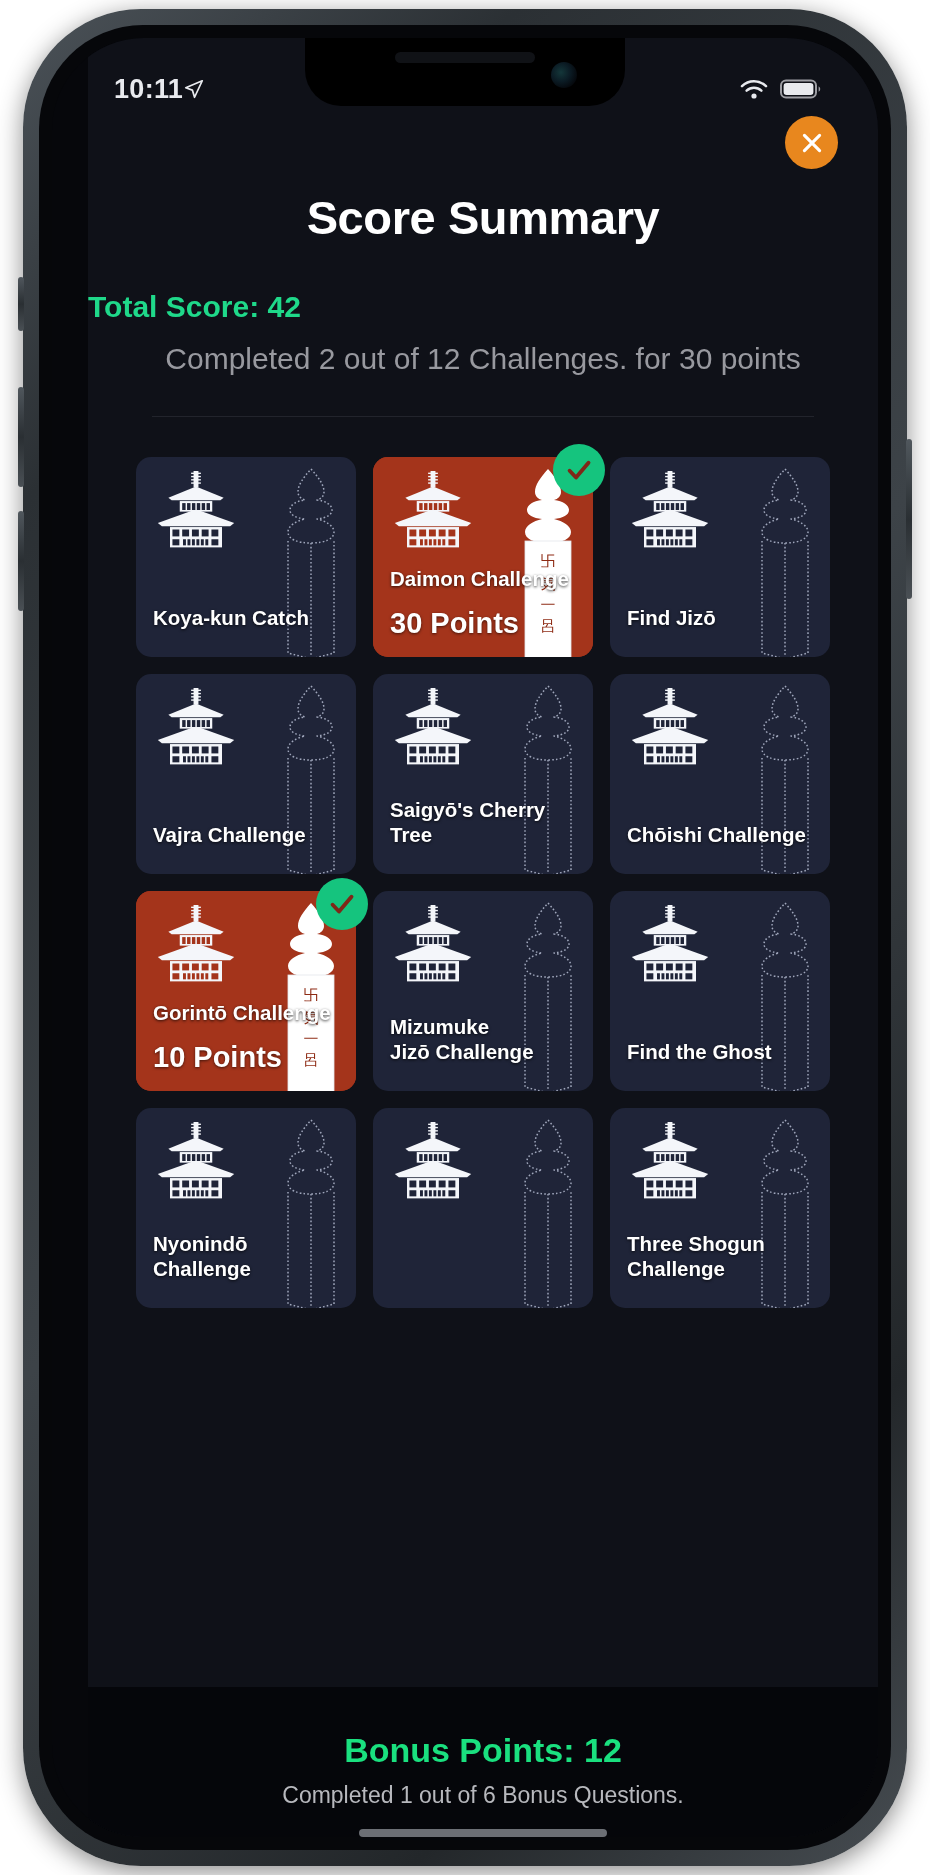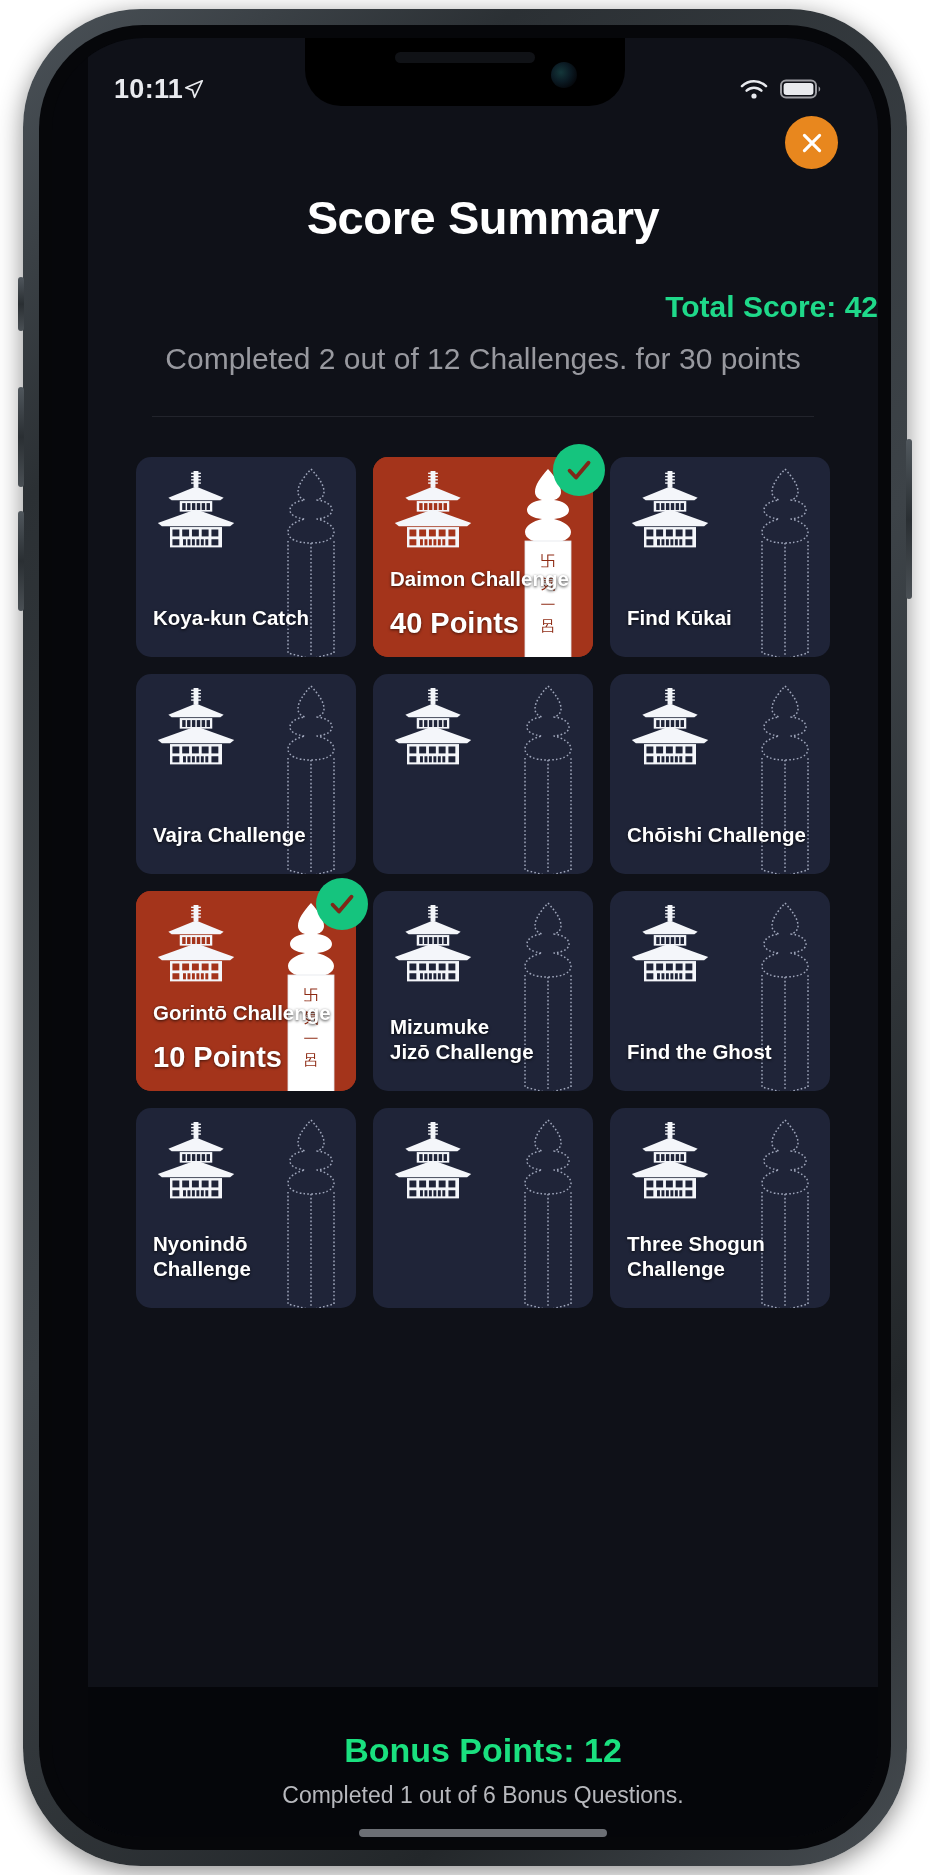--- a/index.html
+++ b/index.html
@@ -103,21 +103,21 @@
   #page-title {
     text-align: center;
     color: #ffffff;
     font-size: 47px;
     font-weight: 700;
     letter-spacing: -0.4px;
     margin-top: 12px;
   }
 
   #total-score {
-    text-align: right;
+    text-align: left;
     color: #1fd98a;
     font-size: 30px;
     font-weight: 700;
     margin-top: 45px;
   }
   #score-subtitle {
     text-align: center;
     color: #98999f;
     font-size: 30px;
     font-weight: 400;
@@ -342,21 +342,21 @@
           <text x="39" y="101" font-size="15" text-anchor="middle">卐</text>
           <text x="39" y="124" font-size="15" text-anchor="middle">気</text>
           <text x="39" y="145" font-size="15" text-anchor="middle">一</text>
           <text x="39" y="166" font-size="15" text-anchor="middle">呂</text>
         </g>
         <rect x="16" y="76" width="46" height="118" fill="none" stroke="#e4e6ea" stroke-width="0.8"></rect>
       </g>
     </svg>
               </div>
               <div class="card-label">Daimon Challenge</div>
-              <div class="card-points">40 Points</div>
+              <div class="card-points">30 Points</div>
               <span class="check-badge">
     <svg viewBox="0 0 24 24">
       <path d="M4.5 12.6 L9.6 18 L19.6 6.2" fill="none" stroke="#7f2718" stroke-width="3.1" stroke-linecap="round" stroke-linejoin="round"></path>
     </svg>
   </span>
             </div>
             <div class="card">
               <div class="card-body">
                 <svg class="pagoda-icon" viewBox="0 0 100 96">
     <g fill="#f4f6fa">
@@ -393,21 +393,21 @@
     </g>
   </svg>
                 <svg class="gorinto" viewBox="0 0 78 196">
     <g fill="none" stroke="#9fa6bb" stroke-width="1.5" stroke-dasharray="1.6 2.2" stroke-linejoin="round">
       <path d="M39 4 C47 13 52 20 52 27 C52 31 49 34 45 35 C54 36 60 40 60 45 C60 50 54 53 45 54 C54 56 62 61 62 67 C62 74 53 78 39 78 C25 78 16 74 16 67 C16 61 24 56 33 54 C24 53 18 50 18 45 C18 40 24 36 33 35 C29 34 26 31 26 27 C26 20 31 13 39 4 Z"></path>
       <path d="M16 76 L16 188 L39 194 L62 188 L62 76"></path>
       <path d="M39 78 L39 194"></path>
     </g>
   </svg>
               </div>
-              <div class="card-label">Find Kūkai</div>
+              <div class="card-label">Find Jizō</div>
             </div>
             <div class="card">
               <div class="card-body">
                 <svg class="pagoda-icon" viewBox="0 0 100 96">
     <g fill="#f4f6fa">
       <rect x="47" y="0" width="6" height="20"></rect>
       <rect x="44" y="2" width="12" height="1.7"></rect>
                     <rect x="44" y="6" width="12" height="1.7"></rect>
       <rect x="44" y="10" width="12" height="1.7"></rect>
                     <rect x="44" y="14" width="12" height="1.7"></rect>
@@ -485,20 +485,21 @@
     </g>
   </svg>
                 <svg class="gorinto" viewBox="0 0 78 196">
     <g fill="none" stroke="#9fa6bb" stroke-width="1.5" stroke-dasharray="1.6 2.2" stroke-linejoin="round">
       <path d="M39 4 C47 13 52 20 52 27 C52 31 49 34 45 35 C54 36 60 40 60 45 C60 50 54 53 45 54 C54 56 62 61 62 67 C62 74 53 78 39 78 C25 78 16 74 16 67 C16 61 24 56 33 54 C24 53 18 50 18 45 C18 40 24 36 33 35 C29 34 26 31 26 27 C26 20 31 13 39 4 Z"></path>
       <path d="M16 76 L16 188 L39 194 L62 188 L62 76"></path>
       <path d="M39 78 L39 194"></path>
     </g>
   </svg>
               </div>
+              <div class="card-label">Saigyō's Cherry Tree</div>
             </div>
             <div class="card">
               <div class="card-body">
                 <svg class="pagoda-icon" viewBox="0 0 100 96">
     <g fill="#f4f6fa">
       <rect x="47" y="0" width="6" height="20"></rect>
       <rect x="44" y="2" width="12" height="1.7"></rect>
                     <rect x="44" y="6" width="12" height="1.7"></rect>
       <rect x="44" y="10" width="12" height="1.7"></rect>
                     <rect x="44" y="14" width="12" height="1.7"></rect>

